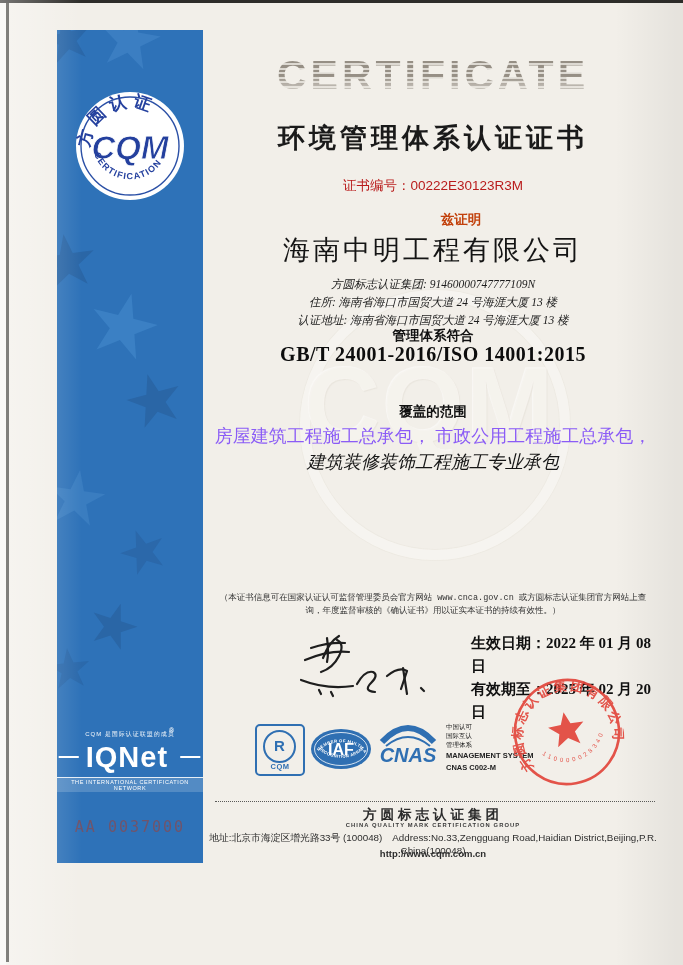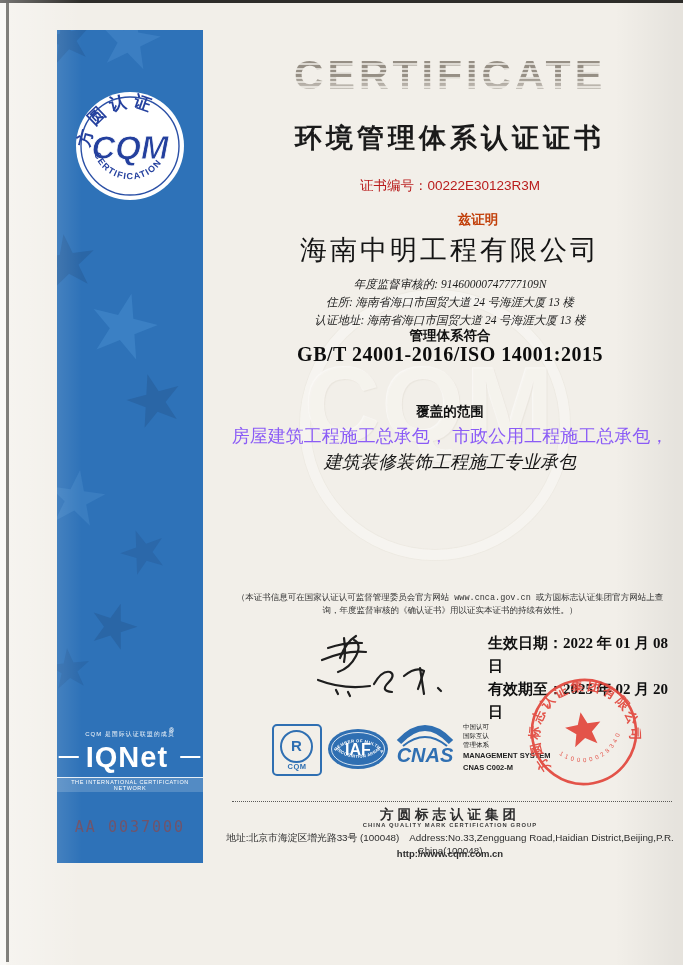--- a/index.html
+++ b/index.html
@@ -24,21 +24,21 @@
   .iqnet-reg{font-size:7px;vertical-align:top;position:relative;top:-14px;left:1px;}
   .iqnet-caption{display:inline-block;margin-top:3px;font-size:5.5px;letter-spacing:.6px;background:rgba(255,255,255,.18);padding:1px 5px;border-top:1px solid rgba(255,255,255,.85);}
   .band-serial{position:absolute;left:0;top:788px;width:146px;text-align:center;font-size:15px;letter-spacing:2px;color:#7c4f5e;font-family:"DejaVu Sans Mono","Liberation Mono",monospace;opacity:.85;}
 
   
   .watermark{position:absolute;left:240px;top:300px;width:380px;height:230px;z-index:0;opacity:.55;pointer-events:none;}
   .watermark .wm-circle{position:absolute;left:60px;top:-10px;width:250px;height:250px;border-radius:50%;border:10px solid rgba(252,251,247,.9);box-shadow:0 0 0 1px rgba(225,221,211,.5), inset 0 0 0 1px rgba(225,221,211,.5);}
   .watermark .wm-text{position:absolute;left:0;top:45px;width:380px;text-align:center;font-size:105px;font-weight:900;color:rgba(250,248,243,.95);text-shadow:1px 1px 1px rgba(222,217,207,.8),-1px -1px 0 rgba(255,255,255,.9);letter-spacing:2px;}
 
   
-  .content{position:absolute;left:220px;top:0;width:460px;height:800px;z-index:1;}
+  .content{position:absolute;left:203px;top:0;width:460px;height:800px;z-index:1;}
   .c{position:absolute;left:0;width:460px;text-align:center;}
 
   .title-en{top:52px;font-size:41px;font-weight:800;letter-spacing:4px;
     background-image:linear-gradient(to bottom,rgba(243,240,234,0) 0%,rgba(243,240,234,0) 50%,rgba(243,240,234,.92) 100%),
       repeating-linear-gradient(to bottom,#968f85 0px,#968f85 2.5px,#ddd9d2 2.5px,#ddd9d2 4.5px);
     -webkit-background-clip:text;background-clip:text;color:transparent;}
   .title-zh{top:120px;font-size:27px;font-weight:bold;letter-spacing:4px;color:#1a1a1a;}
   .cert-no{top:177px;font-size:13.5px;color:#b91c1c;}
   .attest{top:211px;font-size:13.5px;font-weight:600;color:#c2410c;padding-left:28px;}
   .company{top:232px;font-size:27px;letter-spacing:3px;color:#141414;font-family:"Liberation Serif","DejaVu Serif",serif;}
@@ -127,21 +127,21 @@
 
   <div class="content">
 
     <div class="c title-en">CERTIFICATE</div>
     <div class="c title-zh">环境管理体系认证证书</div>
     <div class="c cert-no"><span>证书编号：</span><span>00222E30123R3M</span></div>
     <div class="c attest">兹证明</div>
     <div class="c company">海南中明工程有限公司</div>
 
     <div class="c info">
-      <div>年度监督审核的: 91460000747777109N</div>
+      <div>方圆标志认证集团: 91460000747777109N</div>
       <div>住所: 海南省海口市国贸大道 24 号海涯大厦 13 楼</div>
       <div>认证地址: 海南省海口市国贸大道 24 号海涯大厦 13 楼</div>
     </div>
 
     <div class="c conform">管理体系符合</div>
     <div class="c standard">GB/T 24001-2016/ISO 14001:2015</div>
 
     <div class="c scope-head">覆盖的范围</div>
     <div class="c scope1">房屋建筑工程施工总承包， 市政公用工程施工总承包，</div>
     <div class="c scope2">建筑装修装饰工程施工专业承包</div>

